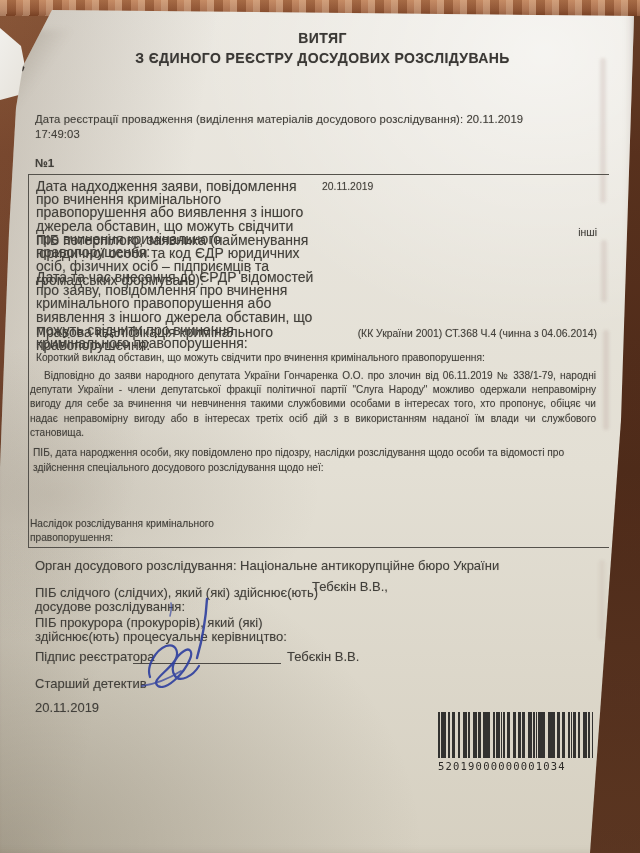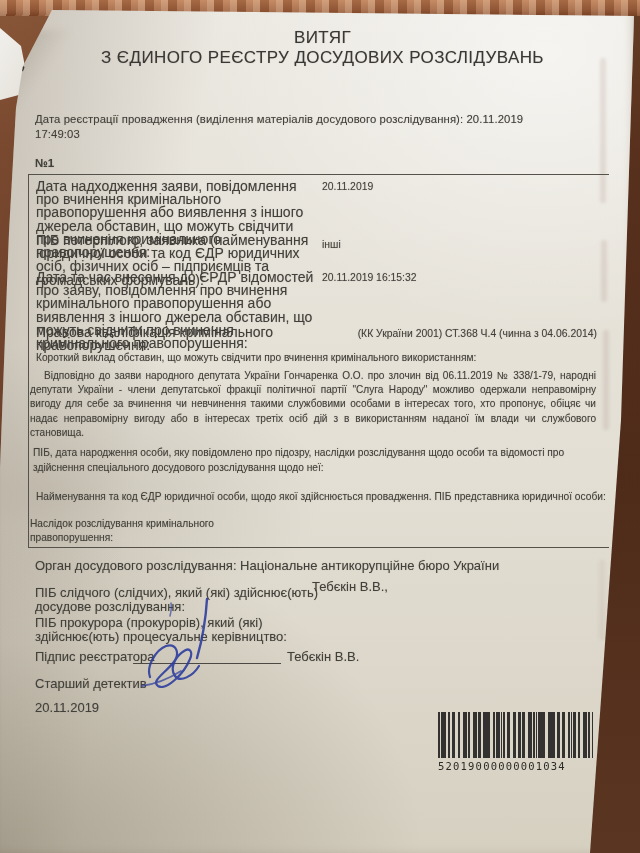--- a/index.html
+++ b/index.html
@@ -38,21 +38,21 @@
   .staple{position:absolute;left:20px;top:66px;width:4px;height:5px;background:#3c3733;border-radius:1px;transform:rotate(20deg);}
   .smudge{position:absolute;width:6px;background:rgba(158,128,122,0.18);filter:blur(1.6px);border-radius:3px;}
   .s1{left:600px;top:58px;height:145px;}
   .s2{left:601px;top:240px;height:62px;}
   .s3{left:603px;top:330px;height:100px;}
   .s4{left:599px;top:560px;height:80px;opacity:.6;}
 
   .ink{color:#42403b;text-shadow:0 0 1px rgba(80,72,62,0.35);}
   .abs{position:absolute;}
   .title-wrap{left:35px;top:28px;width:575px;text-align:center;line-height:20px;}
-  .title{font-weight:normal;font-size:17px;letter-spacing:0.4px;color:#3a3835;}
+  .title{font-weight:bold;font-size:14px;letter-spacing:0.4px;color:#3a3835;}
   .meta{font-size:11.3px;letter-spacing:0.1px;}
   .record-no{font-size:11.5px;font-weight:bold;}
 
   .tablebox{position:absolute;left:28px;top:174px;width:580px;height:372px;
     border-top:1.4px solid #55524c;border-left:1.3px solid #55524c;border-bottom:1.4px solid #55524c;}
   .tlabel{position:absolute;left:36px;width:278px;font-size:14px;line-height:13.2px;}
   .tvalue{position:absolute;left:322px;width:275px;font-size:10.4px;line-height:13.2px;}
   .fullrow{position:absolute;left:33px;width:566px;font-size:10.2px;line-height:14.5px;}
   .para{position:absolute;left:30px;width:566px;font-size:10.1px;line-height:14.2px;text-align:justify;text-indent:14px;}
 
@@ -96,33 +96,31 @@
     </div>
 
     <div class="abs record-no ink" style="left:35px;top:157px;">№1</div>
 
     <div class="tablebox"></div>
 
     <div class="tlabel ink" style="top:180px;">Дата надходження заяви, повідомлення про вчинення кримінального правопорушення або виявлення з іншого джерела обставин, що можуть свідчити про вчинення кримінального правопорушення:</div>
     <div class="tvalue ink" style="top:180px;">20.11.2019</div>
 
     <div class="tlabel ink" style="top:234px;">ПІБ потерпілого, заявника (найменування юридичної особи та код ЄДР юридичних осіб, фізичних осіб – підприємців та громадських формувань):</div>
-    <div class="tvalue ink" style="top:238px;">інші</div>
+    <div class="tvalue ink" style="top:226px;text-align:right;">інші</div>
 
     <div class="tlabel ink" style="top:271px;">Дата та час внесення до ЄРДР відомостей про заяву, повідомлення про вчинення кримінального правопорушення або виявлення з іншого джерела обставин, що можуть свідчити про вчинення кримінального правопорушення:</div>
-    <div class="tvalue ink" style="top:271px;">20.11.2019 16:15:32</div>
 
     <div class="tlabel ink" style="top:326px;width:280px;">Правова кваліфікація кримінального правопорушення:</div>
     <div class="tvalue ink" style="top:327px;text-align:right;">(КК України 2001) СТ.368 Ч.4 (чинна з 04.06.2014)</div>
 
-    <div class="fullrow ink" style="top:351px;left:36px;">Короткий виклад обставин, що можуть свідчити про вчинення кримінального використанням:</div>
+    <div class="fullrow ink" style="top:351px;left:36px;">Короткий виклад обставин, що можуть свідчити про вчинення кримінального правопорушення:</div>
     <div class="para ink" style="top:369px;">Відповідно до заяви народного депутата України Гончаренка О.О. про злочин від 06.11.2019 № 338/1-79, народні депутати України - члени депутатської фракції політичної партії "Слуга Народу" можливо одержали неправомірну вигоду для себе за вчинення чи невчинення такими службовими особами в інтересах того, хто пропонує, обіцяє чи надає неправомірну вигоду або в інтересах третіх осіб дій з в використанням наданої їм влади чи службового становища.</div>
 
     <div class="fullrow ink" style="top:446px;left:33px;width:572px;line-height:14.8px;">ПІБ, дата народження особи, яку повідомлено про підозру, наслідки розслідування щодо особи та відомості про здійснення спеціального досудового розслідування щодо неї:</div>
-    <div class="fullrow ink" style="top:490px;left:36px;width:572px;">Найменування та код ЄДР юридичної особи, щодо якої здійснюється провадження. ПІБ представника юридичної особи:</div>
     <div class="fullrow ink" style="top:517px;left:30px;width:250px;line-height:14px;">Наслідок розслідування кримінального правопорушення:</div>
 
     <div class="blabel ink" style="left:35px;top:559px;width:560px;">Орган досудового розслідування: Національне антикорупційне бюро України</div>
 
     <div class="blabel ink" style="left:35px;top:586px;width:296px;">ПІБ слідчого (слідчих), який (які) здійснює(ють) досудове розслідування:</div>
     <div class="blabel ink" style="left:312px;top:580px;text-align:center;">Тебєкін В.В.,</div>
 
     <div class="blabel ink" style="left:35px;top:616px;width:270px;">ПІБ прокурора (прокурорів), який (які) здійснює(ють) процесуальне керівництво:</div>
 
     <div class="blabel ink" style="left:35px;top:650px;">Підпис реєстратора</div>

